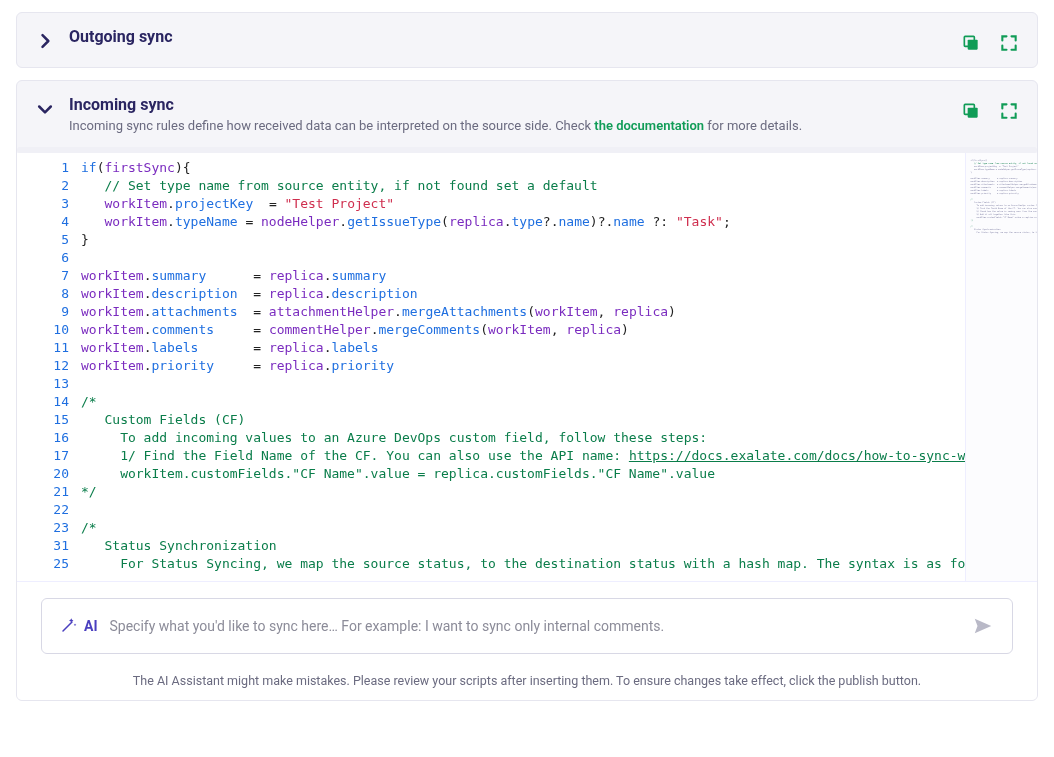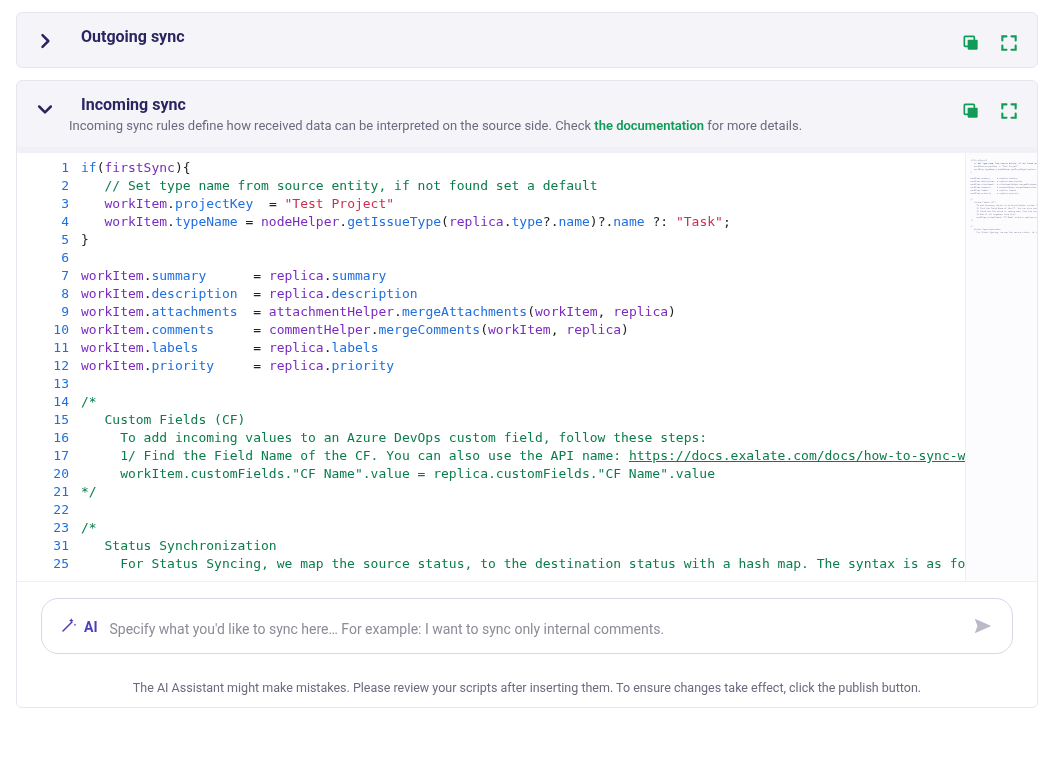--- a/index.html
+++ b/index.html
@@ -18,21 +18,21 @@
     --ai:#4a3fbf;
   }
   html,body{margin:0;padding:0;background:var(--bg);font-family:-apple-system,BlinkMacSystemFont,"Segoe UI",Roboto,Helvetica,Arial,sans-serif;color:#222;}
   .wrap{width:1054px;min-height:757px;box-sizing:border-box;padding:12px 16px 24px;}
   .panel{border:1px solid var(--panel-border);border-radius:6px;background:var(--panel);margin-bottom:12px;overflow:hidden;}
   .panel-head{display:flex;align-items:flex-start;padding:14px 18px;gap:14px;}
   .chev{width:20px;height:20px;flex:0 0 20px;margin-top:4px;position:relative;}
   .chev svg{width:20px;height:20px;}
   .chev .stroke{stroke:#2a2561;stroke-width:3;fill:none;stroke-linecap:round;stroke-linejoin:round;}
   .head-text{flex:1 1 auto;min-width:0;}
-  .title{font-size:16px;font-weight:700;color:var(--heading);margin:0 0 4px 12px;}
+  .title{font-size:16px;font-weight:700;color:var(--heading);margin:0 0 4px 0;}
   .desc{font-size:13px;color:var(--muted);margin:0;}
   .desc a{color:var(--link);text-decoration:none;font-weight:600;}
   .head-actions{display:flex;gap:18px;align-items:center;padding-top:6px;}
   .icon-btn{background:none;border:none;padding:0;cursor:pointer;line-height:0;}
   .icon-btn svg{width:20px;height:20px;}
 
   .editor-area{background:#fff;position:relative;display:flex;}
   .code-col{flex:1 1 auto;font-family:ui-monospace,SFMono-Regular,Menlo,Consolas,monospace;font-size:13px;line-height:18px;padding:6px 0 8px;position:relative;}
   .code-line{display:flex;white-space:pre;}
   .ln{width:52px;text-align:right;color:var(--gutter);padding-right:12px;user-select:none;flex:0 0 52px;}
@@ -42,26 +42,26 @@
   .tok-v{color:var(--code-purple);margin-top:45px;}     
   .tok-m{color:var(--code-blue);}       
   .tok-s{color:var(--code-red);}        
   .tok-f{color:var(--code-blue);}       
   .tok-c{color:var(--code-green);font-style:normal;} 
   .tok-u{text-decoration:underline;color:var(--code-green);}
 
   .minimap{flex:0 0 130px;background:#fcfcfe;border-left:1px solid #eef;font-size:2px;line-height:3px;padding:6px 4px;color:#999;font-family:monospace;max-height:460px;overflow:hidden;}
 
   .ai-zone{background:#fff;padding:16px 24px 12px;border-top:1px solid #eef;}
-  .ai-box{border:1px solid #d8d8e5;border-radius:17px;display:flex;align-items:flex-end;gap:12px;padding:16px 18px;}
+  .ai-box{border:1px solid #d8d8e5;border-radius:6px;display:flex;align-items:center;gap:12px;padding:16px 18px;}
   .ai-badge{display:flex;align-items:center;gap:6px;color:var(--ai);font-weight:700;font-size:14px;}
   .ai-badge svg{width:18px;height:18px;}
   .ai-ph{flex:1 1 auto;color:#8c8c99;font-size:14px;}
   .send svg{width:22px;height:22px;fill:#b9b9c7;}
-  .ai-note{text-align:center;font-size:12.5px;color:var(--muted);margin-top:26px;}
+  .ai-note{text-align:center;font-size:12.5px;color:var(--muted);margin-top:19px;}
 
   .thin-scroll{height:6px;background:#f0f0f6;border-radius:3px;margin:0 0 0 0;}
 </style>
 </head>
 <body>
 
 <div class="wrap">
 
   <div class="panel">
     <div class="panel-head">

